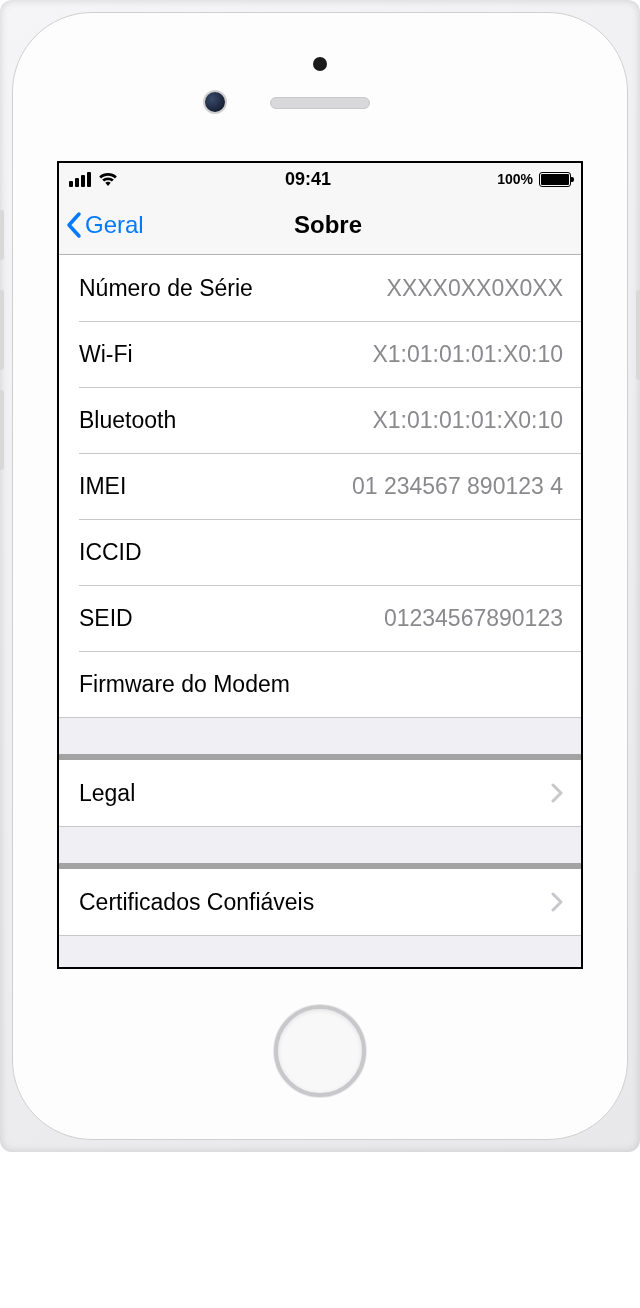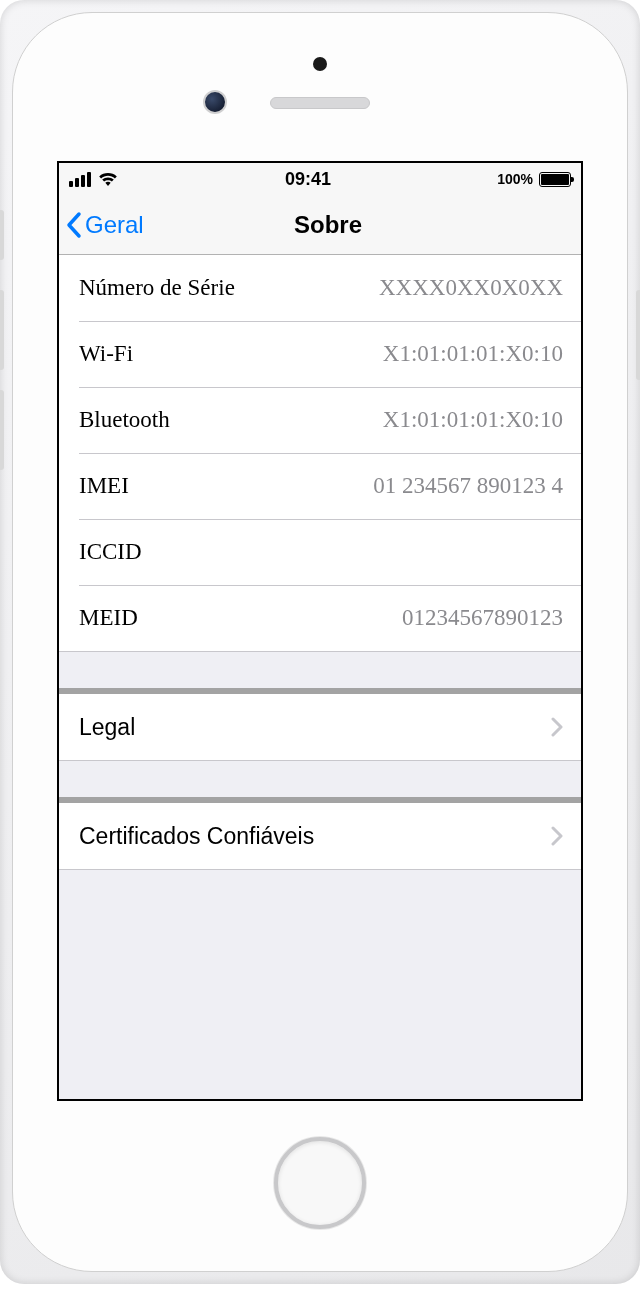--- a/index.html
+++ b/index.html
@@ -9,23 +9,23 @@
     }
     body {
       font-family: -apple-system, BlinkMacSystemFont, "Helvetica Neue", Arial, sans-serif;
       background: #fff;
       width: 640px;
       height: 1308px;
       position: relative;
     }
     .device-frame {
       width: 640px;
-      height: 1284px;
+      height: 1152px;
       background: linear-gradient(145deg, #f5f5f7, #e8e8ea);
-      border-radius: 24px;
+      border-radius: 12px;
       position: relative;
       box-shadow: inset 0 0 8px rgba(0,0,0,0.15);
     }
     .device-inner {
       position: absolute;
       top: 12px;
       left: 12px;
       right: 12px;
       bottom: 12px;
       background: #fdfdfd;
@@ -183,21 +183,20 @@
     .section {
       background: #fff;
       border-top: 6px solid #a3a3a3;
       border-bottom: 1px solid #c8c7cc;
     }
     .section + .section {
       margin-top: 36px;
     }
     .section.first {
       border-top: none;
-      font-family: Liberation Serif, serif;
     }
     .row {
       display: flex;
       align-items: center;
       justify-content: space-between;
       min-height: 66px;
       padding: 0 18px 0 20px;
       font-size: 23px;
       position: relative;
     }
@@ -285,22 +284,26 @@
             <span class="row-value">X1:01:01:01:X0:10</span>
           </div>
           <div class="row">
             <span class="row-label">IMEI</span>
             <span class="row-value">01 234567 890123 4</span>
           </div>
           <div class="row">
             <span class="row-label">ICCID</span>
           </div>
           <div class="row">
-            <span class="row-label">MEID</span>
+            <span class="row-label">SEID</span>
             <span class="row-value">01234567890123</span>
+          </div>
+          <div class="row">
+            <span class="row-label">Firmware do Modem</span>
+            <span class="row-value"></span>
           </div>
         </div>
 
         <div class="section">
           <div class="row">
             <span class="row-label">Legal</span>
             <div class="row-right">
               <span class="chevron">
                 <svg width="12" height="20" viewBox="0 0 12 20">
                     <polyline points="2,2 10,10 2,18" fill="none" stroke="#c7c7cc" stroke-width="3" stroke-linecap="round" stroke-linejoin="round"></polyline>

